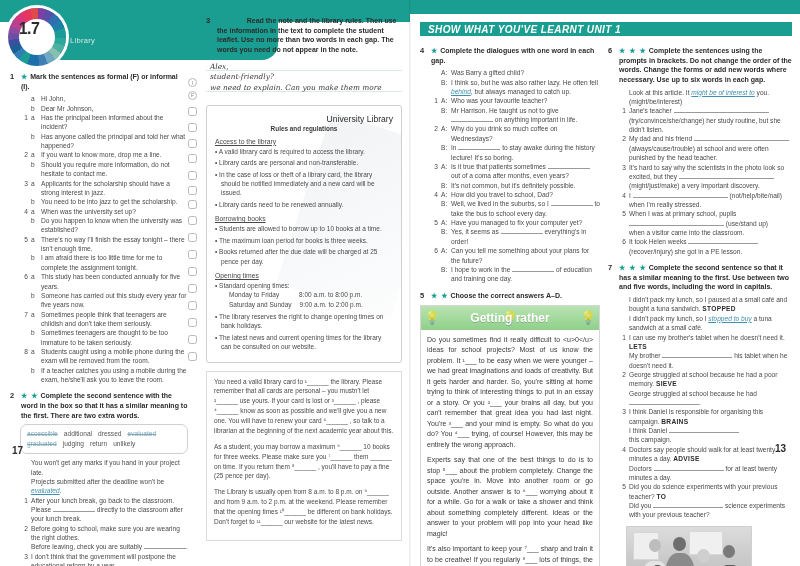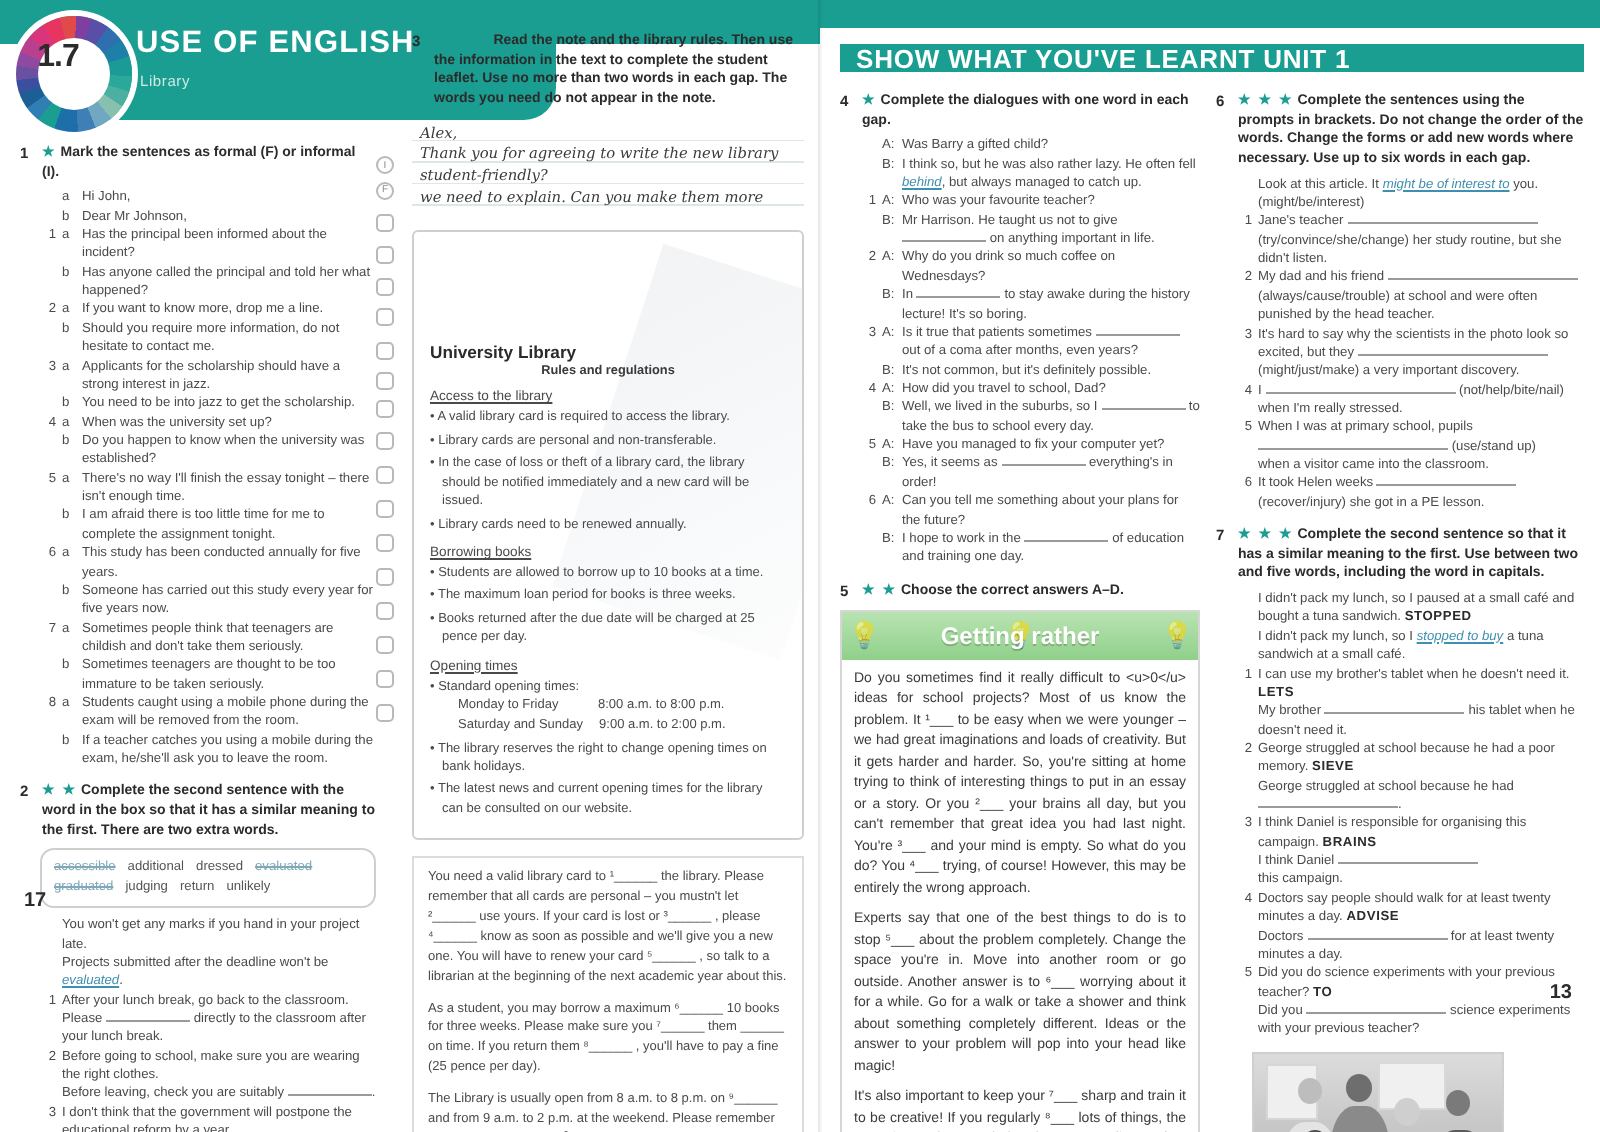--- a/index.html
+++ b/index.html
@@ -8,21 +8,21 @@
     width: 800px; height: 566px;
     background: #ffffff;
     font-family: "Liberation Sans", sans-serif;
     color: #3b3b3b;
     overflow: hidden;
     position: relative;
   }
   .spread { position: absolute; inset: 0; display: flex; }
   .page { position: relative; height: 468px; background: #fff; }
   .page-left { width: 410px; }
-  .page-right { width: 390px; margin-top: 48px; }
+  .page-right { width: 390px; }
   .gutter {
     position: absolute; left: 409px; top: 0; width: 2px; height: 566px;
     background: linear-gradient(to right, rgba(0,0,0,0.10), rgba(0,0,0,0.02));
     z-index: 30;
   }
 
   
   .header-band {
     position: absolute; left: 0; top: 0; width: 410px; height: 22px;
     background: #1a9e91;
@@ -139,22 +139,22 @@
     padding: 8px 8px 10px 8px; background: #fff; position: relative;
     overflow: hidden;
   }
   .rules-card::before {
     content: ""; position: absolute; right: -20px; top: 20px;
     width: 120px; height: 180px;
     background: linear-gradient(135deg, rgba(120,140,160,0.10), rgba(120,140,160,0.02));
     transform: rotate(18deg);
   }
   .rules-title {
-    text-align: left; font-size: 8.6px; font-weight: bold; color: #2b2b2b;
-    position: relative; z-index: 2; margin-top: 47px;
+    text-align: right; font-size: 8.6px; font-weight: normal; color: #2b2b2b;
+    position: relative; z-index: 2;
   }
   .rules-sub {
     text-align: center; font-size: 6.4px; font-weight: bold; color: #3a3a3a;
     margin-top: 1px; position: relative; z-index: 2;
   }
   .rules-h {
     margin-top: 6px; font-size: 6.8px; color: #4a4a4a; text-decoration: underline;
     position: relative; z-index: 2;
   }
   .rules-li {
@@ -182,21 +182,21 @@
                   color: #4a4a4a; line-height: 1.52; }
   .leaflet-body p { margin: 0 0 6px 0; }
 
   
   .unitbar {
     position: absolute; left: 420px; top: 22px; width: 372px; height: 14px;
     background: #1a9e91; display: flex; align-items: center;
     padding-left: 8px;
   }
   .unitbar span {
-    font-size: 13px; font-weight: bold; color: #fff; letter-spacing: 0.4px;
+    font-size: 10px; font-weight: bold; color: #fff; letter-spacing: 0.4px; font-style: italic;
   }
   .topband-right {
     position: absolute; left: 410px; top: 0; width: 390px; height: 14px;
     background: #1a9e91;
   }
 
   
   .article { margin-top: 4px; border: 0.8px solid #d6d6d6; }
   .article-head {
     background: linear-gradient(to bottom, #b9e3b2, #8fd08a);
@@ -250,21 +250,20 @@
 <body>
 
 <div class="spread">
 
   <div class="page page-left">
 
     <div class="header-band"></div>
     <div class="header-plate"></div>
     <div class="badge"></div>
     <div class="badge-num">1.7</div>
-    <div class="header-title">USE OF ENGLISH</div>
     <div class="unit-sub">Library</div>
 
     <div class="rail">
       <div class="cb lbl">I</div>
       <div class="cb lbl">F</div>
       <div class="cb" style="margin-top:7px"></div>
       <div class="cb" style="margin-top:7px"></div>
       <div class="cb" style="margin-top:7px"></div>
       <div class="cb" style="margin-top:6px"></div>
       <div class="cb" style="margin-top:8px"></div>
@@ -456,21 +455,20 @@
           <div class="ex-num">3</div>
           <div class="ex-body">
             <div class="rubric">
               <span class="stars">★ ★ ★</span><span>Read the note and the library rules. Then use the information in the text to complete the student leaflet. Use no more than two words in each gap. The words you need do not appear in the note.</span>
             </div>
           </div>
         </div>
 
         <div class="note">
           <div>Alex,</div>
-          <div>Thank you for agreeing to write the new library</div>
           <div>student-friendly?</div>
           <div>we need to explain. Can you make them more</div>
         </div>
 
         <div class="rules-card">
           <div class="rules-title">University Library</div>
           <div class="rules-sub">Rules and regulations</div>
 
           <div class="rules-h">Access to the library</div>
           <div class="rules-li">• <span>A valid library card is required to access the library.</span></div>

